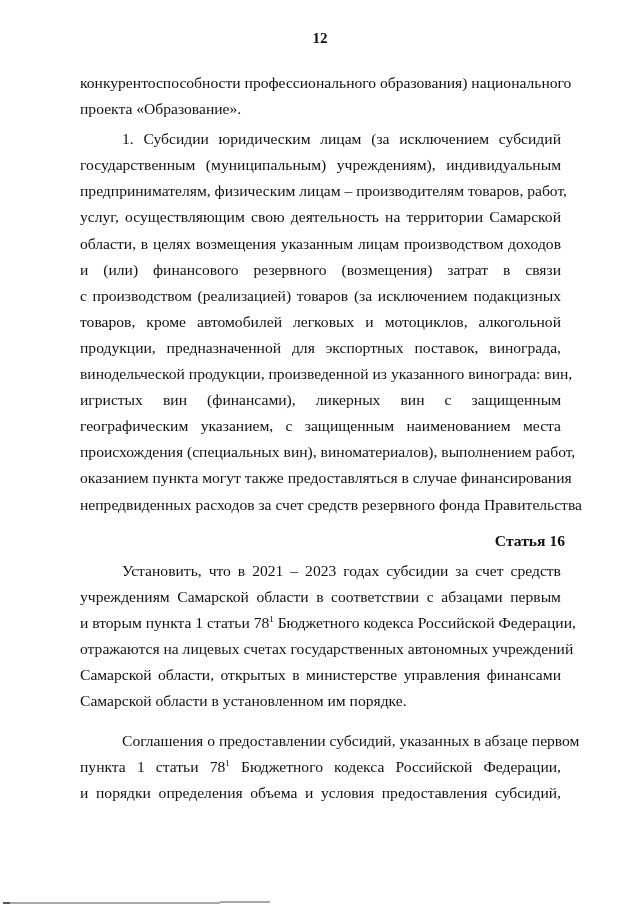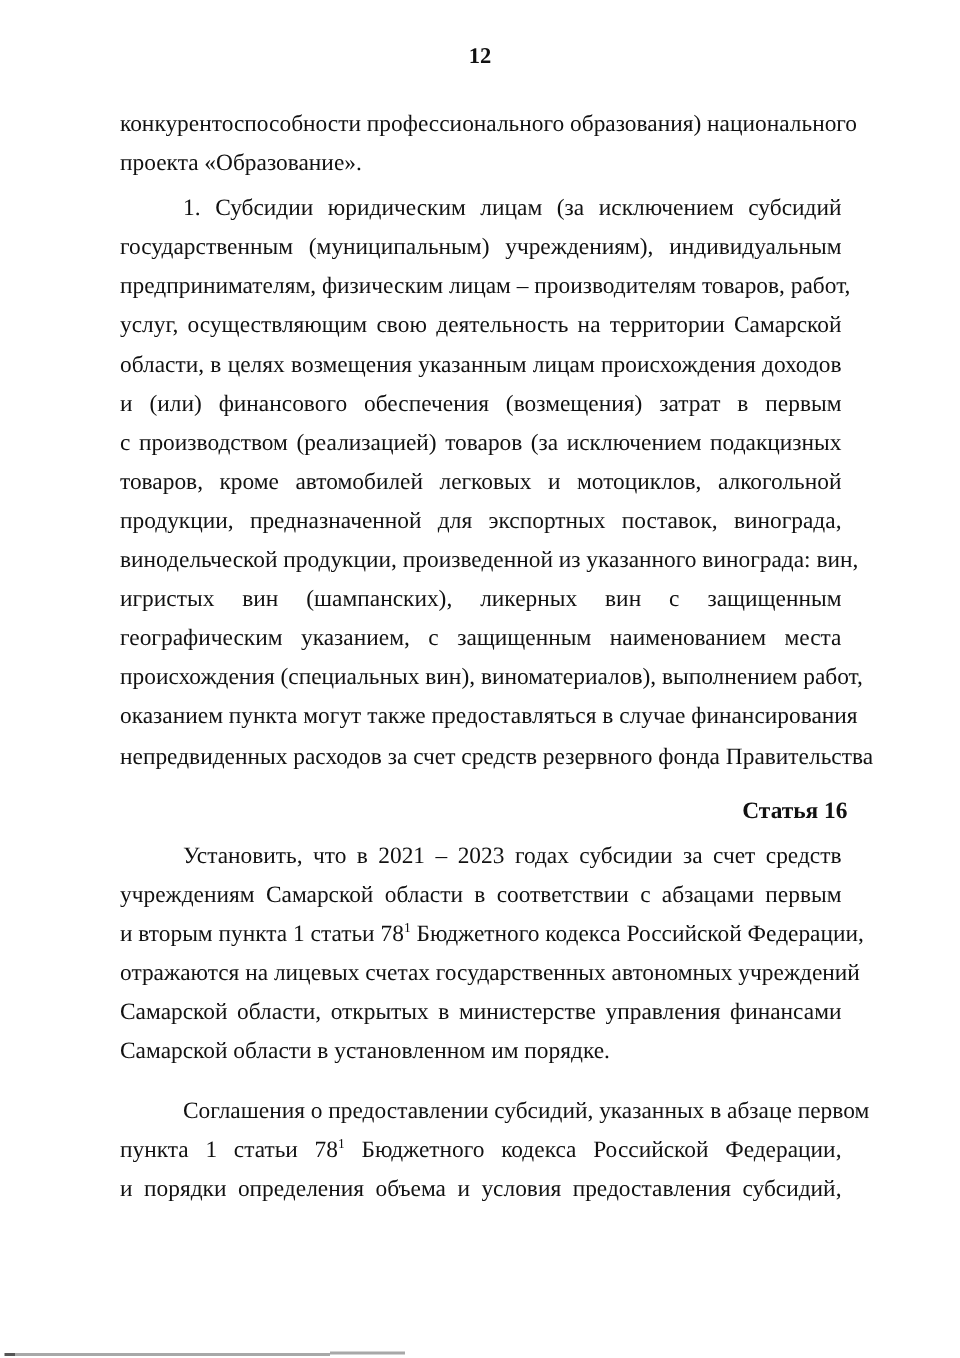--- a/index.html
+++ b/index.html
@@ -37,27 +37,27 @@
   <div class="body-text">
     <p>
       <span class="line">конкурентоспособности профессионального образования) национального</span>
       <span class="line last">проекта «Образование».</span>
     </p>
     <p>
       <span class="line indent">1. Субсидии юридическим лицам (за исключением субсидий</span>
       <span class="line">государственным (муниципальным) учреждениям), индивидуальным</span>
       <span class="line">предпринимателям, физическим лицам – производителям товаров, работ,</span>
       <span class="line">услуг, осуществляющим свою деятельность на территории Самарской</span>
-      <span class="line">области, в целях возмещения указанным лицам происхождения доходов</span>
-      <span class="line">и (или) финансового обеспечения (возмещения) затрат в первым</span>
+      <span class="line">области, в целях возмещения указанным лицам производством доходов</span>
+      <span class="line">и (или) финансового резервного (возмещения) затрат в связи</span>
       <span class="line">с производством (реализацией) товаров (за исключением подакцизных</span>
       <span class="line">товаров, кроме автомобилей легковых и мотоциклов, алкогольной</span>
       <span class="line">продукции, предназначенной для экспортных поставок, винограда,</span>
       <span class="line">винодельческой продукции, произведенной из указанного винограда: вин,</span>
-      <span class="line">игристых вин (шампанских), ликерных вин с защищенным</span>
+      <span class="line">игристых вин (финансами), ликерных вин с защищенным</span>
       <span class="line">географическим указанием, с защищенным наименованием места</span>
       <span class="line">происхождения (специальных вин), виноматериалов), выполнением работ,</span>
       <span class="line">оказанием пункта могут также предоставляться в случае финансирования</span>
       <span class="line">непредвиденных расходов за счет средств резервного фонда Правительства</span>
     </p>
     <span class="gap"></span>
     <span class="heading">Статья 16</span>
     <p>
       <span class="line indent">Установить, что в 2021 – 2023 годах субсидии за счет средств</span>
       <span class="line">учреждениям Самарской области в соответствии с абзацами первым</span>

